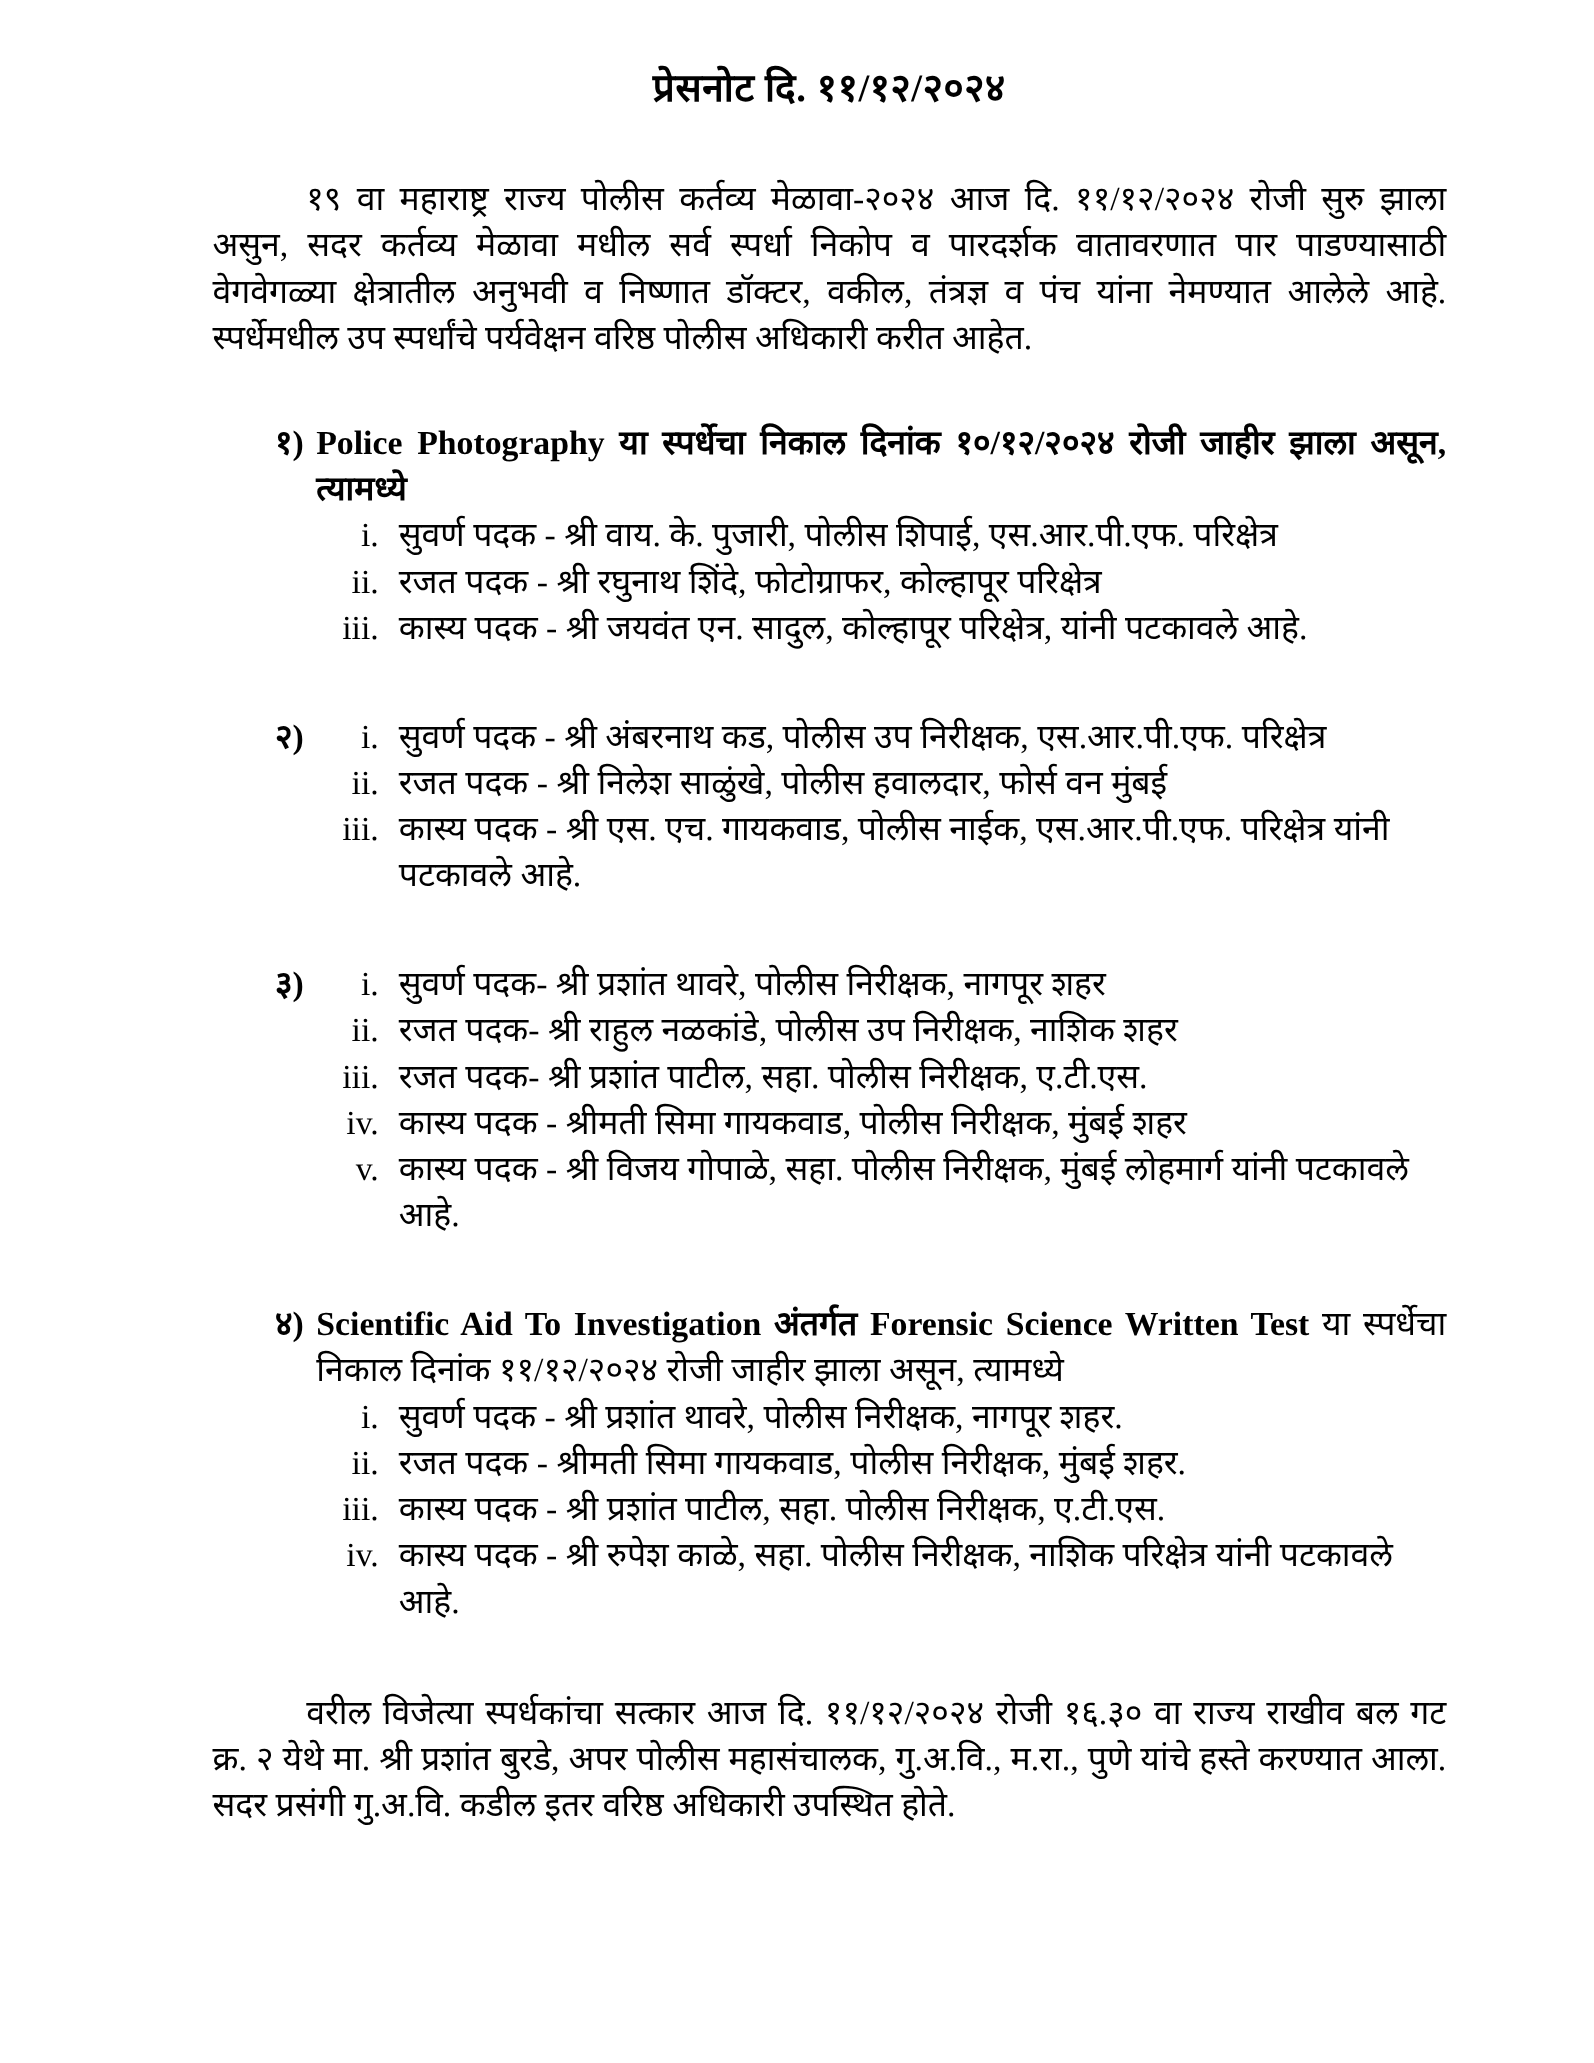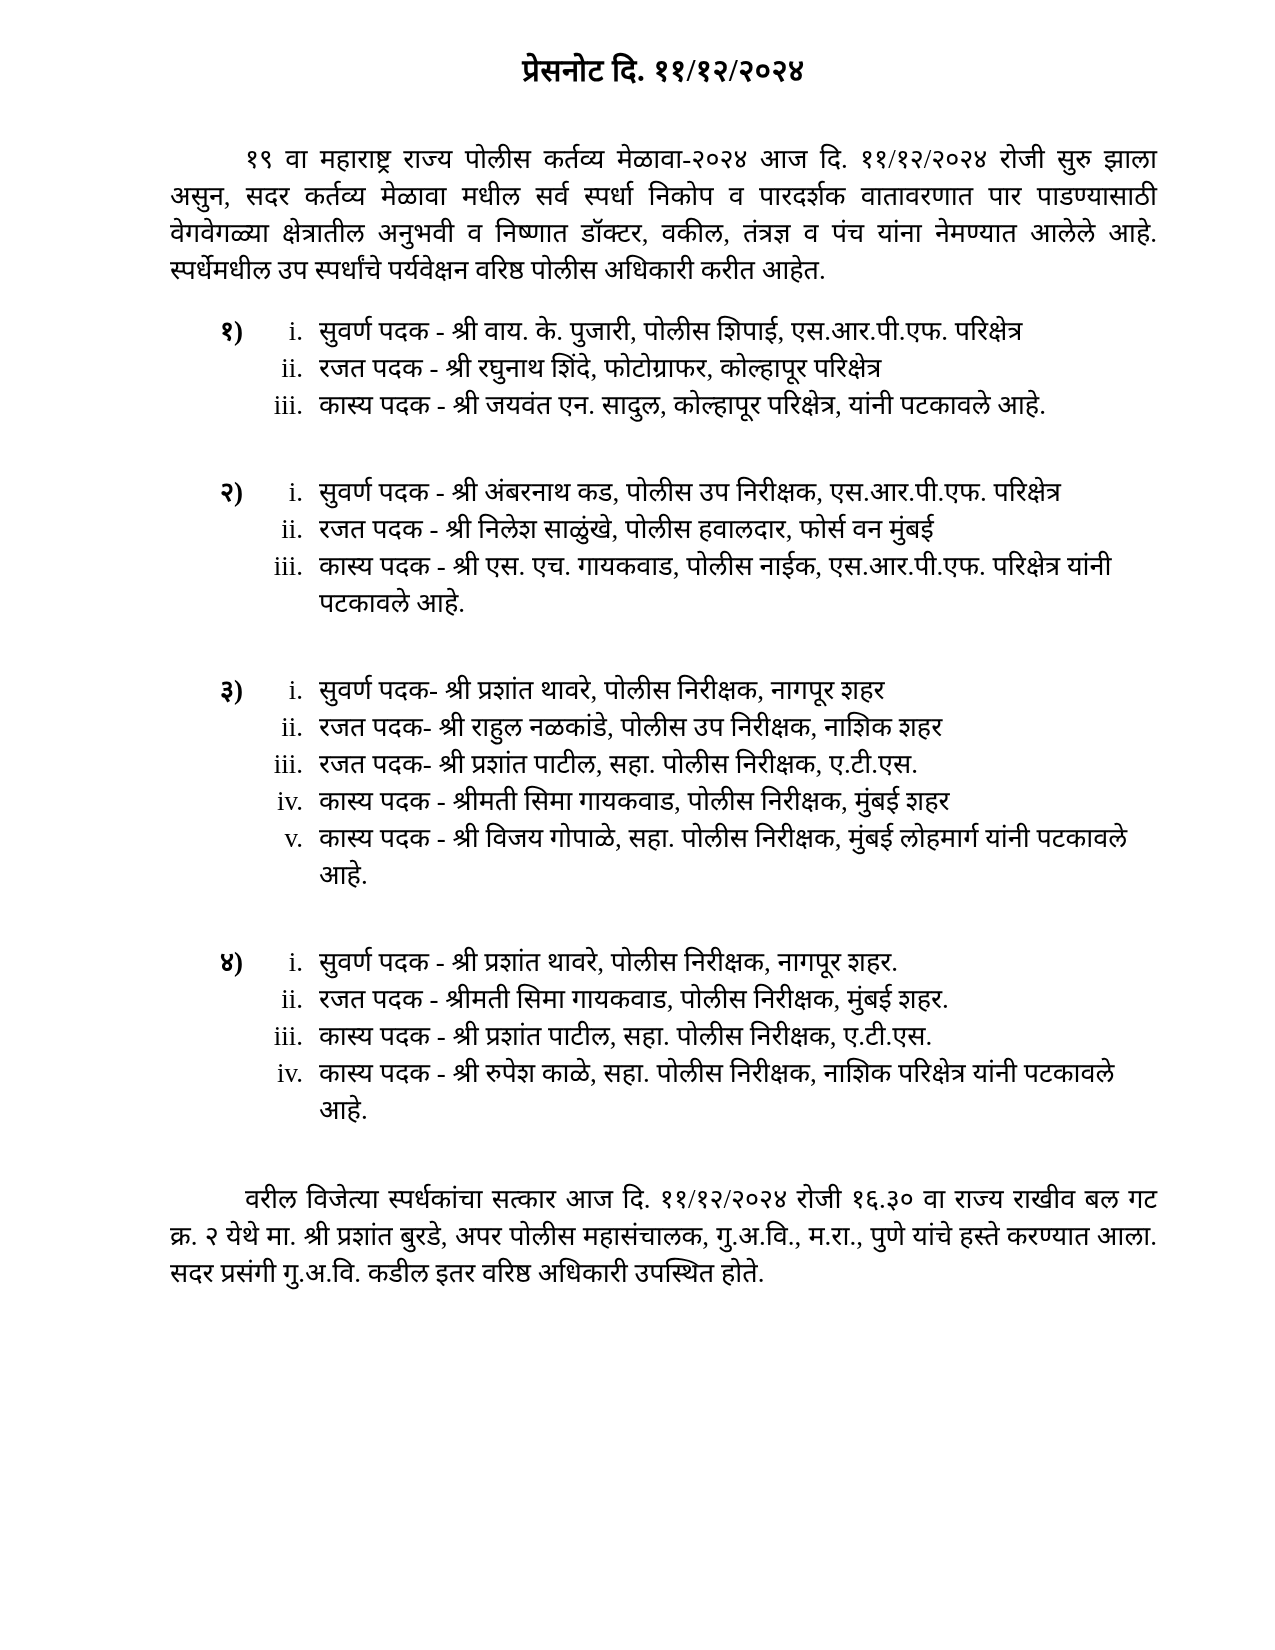--- a/index.html
+++ b/index.html
@@ -21,21 +21,21 @@
     line-height: 37px;
   }
   .doc-title {
     text-align: center;
     font-weight: bold;
     font-size: 31px;
     margin: 0 0 52px 0;
     letter-spacing: 0.5px;
   }
   .intro {
-    margin: 0 0 24px 0;
+    margin: 0 0 47px 0;
     text-align: justify;
     text-indent: 75px;
   }
   .results-heading {
     font-weight: bold;
     margin: 0 0 6px 25px;
   }
   .section {
     display: flex;
     margin: 0 0 50px 0;
@@ -84,20 +84,24 @@
 <div class="page">
 
   <h1 class="doc-title">प्रेसनोट दि. ११/१२/२०२४</h1>
 
   <p class="intro">१९ वा महाराष्ट्र राज्य पोलीस कर्तव्य मेळावा-२०२४ आज दि. ११/१२/२०२४ रोजी सुरु झाला असुन, सदर कर्तव्य मेळावा मधील सर्व स्पर्धा निकोप व पारदर्शक वातावरणात पार पाडण्यासाठी वेगवेगळ्या क्षेत्रातील अनुभवी व निष्णात डॉक्टर, वकील, तंत्रज्ञ व पंच यांना नेमण्यात आलेले आहे. स्पर्धेमधील उप स्पर्धांचे पर्यवेक्षन वरिष्ठ पोलीस अधिकारी करीत आहेत.</p>
 
 
   <div class="section">
     <div class="sec-num">१)</div>
     <div class="sec-body">
+      <p class="sec-title">
+        <span class="t-bold">Police Photography या स्पर्धेचा निकाल दिनांक १०/१२/२०२४ रोजी जाहीर झाला असून, त्यामध्ये</span>
+        <span class="t-reg"></span>
+      </p>
       <div class="sub-item">
         <div class="sub-num">i.</div>
         <div class="sub-body">
           <span class="medal">सुवर्ण पदक -</span>
           <span>श्री वाय. के. पुजारी, पोलीस शिपाई, एस.आर.पी.एफ. परिक्षेत्र</span>
         </div>
       </div>
       <div class="sub-item">
         <div class="sub-num">ii.</div>
         <div class="sub-body">
@@ -179,20 +183,24 @@
           <span class="medal">कास्य पदक -</span>
           <span>श्री विजय गोपाळे, सहा. पोलीस निरीक्षक, मुंबई लोहमार्ग यांनी पटकावले आहे.</span>
         </div>
       </div>
     </div>
   </div>
 
   <div class="section">
     <div class="sec-num">४)</div>
     <div class="sec-body">
+      <p class="sec-title">
+        <span class="t-bold">Scientific Aid To Investigation अंतर्गत Forensic Science Written Test</span>
+        <span class="t-reg">या स्पर्धेचा निकाल दिनांक ११/१२/२०२४ रोजी जाहीर झाला असून, त्यामध्ये</span>
+      </p>
       <div class="sub-item">
         <div class="sub-num">i.</div>
         <div class="sub-body">
           <span class="medal">सुवर्ण पदक -</span>
           <span>श्री प्रशांत थावरे, पोलीस निरीक्षक, नागपूर शहर.</span>
         </div>
       </div>
       <div class="sub-item">
         <div class="sub-num">ii.</div>
         <div class="sub-body">

